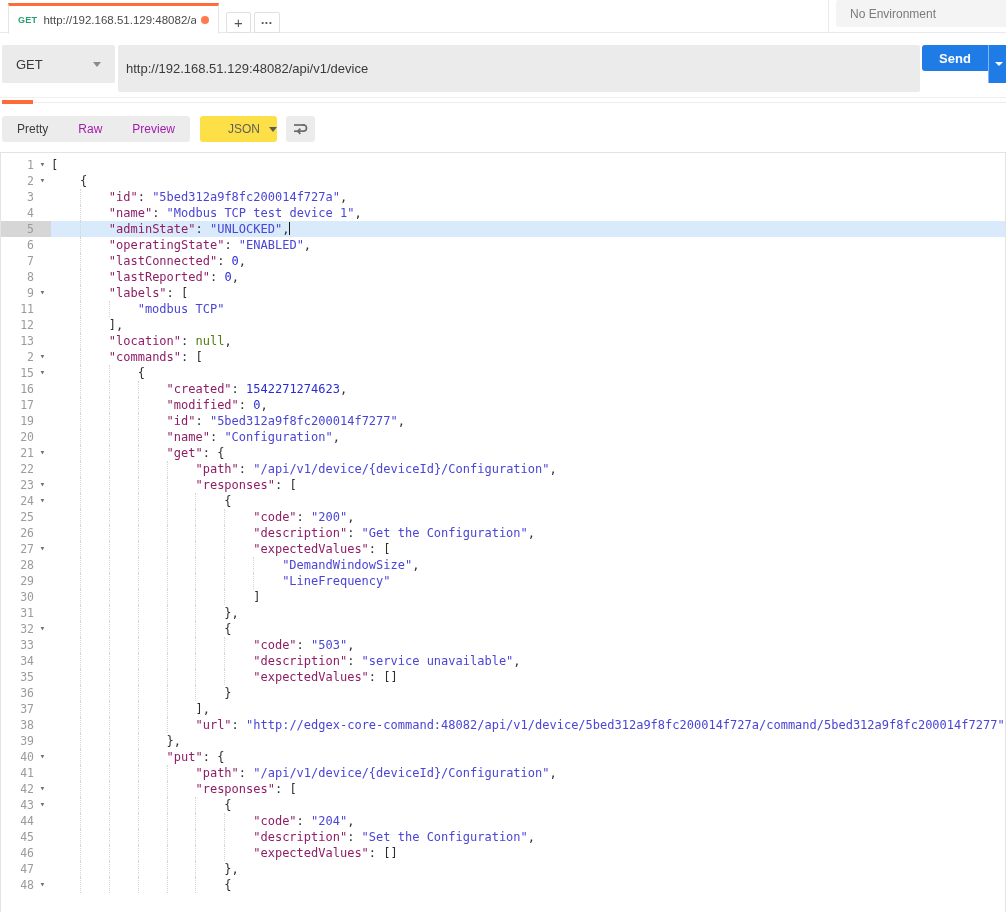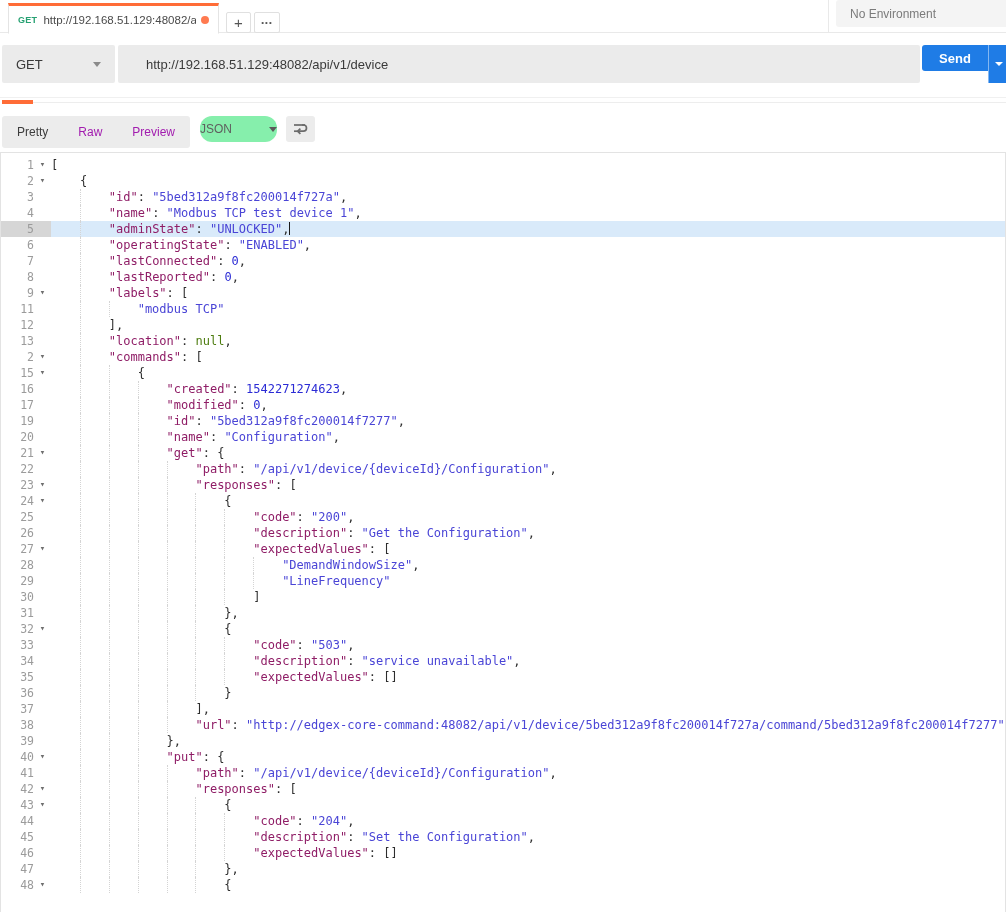--- a/index.html
+++ b/index.html
@@ -19,38 +19,38 @@
     display:flex;align-items:center;justify-content:center;color:#555;background:#fff;}
   .newtab{left:226px;width:25px;font-size:15px;font-weight:400;padding-bottom:1px;}
   .moretabs{left:254px;width:26px;font-size:8px;letter-spacing:1px;}
   .env-sep{position:absolute;left:828px;top:0;height:33px;width:0;border-left:1px solid #e9e9e9;}
   .env-select{position:absolute;left:836px;top:0;width:178px;height:27px;background:#f4f4f4;border-radius:3px;
     display:flex;align-items:center;padding-left:14px;font-size:12px;color:#7b7b7b;box-sizing:border-box;}
   
   .method-select{position:absolute;left:2px;top:45px;width:113px;height:38px;background:#ebebeb;border-radius:2px;
     display:flex;align-items:center;padding:0 14px;font-size:13px;color:#3a3a3a;box-sizing:border-box;justify-content:space-between;}
   .caret{width:0;height:0;border-left:4.5px solid transparent;border-right:4.5px solid transparent;border-top:5px solid #8a8a8a;}
-  .url-input{position:absolute;left:118px;top:45px;width:802px;height:38px;background:#ebebeb;border:none;border-radius:2px;
-    padding:0 28px;font-size:13px;color:#3a3a3a;box-sizing:border-box;font-family:"Liberation Sans",sans-serif;outline:none;}
+  .url-input{position:absolute;left:118px;top:45px;width:802px;height:47px;background:#ebebeb;border:none;border-radius:2px;
+    padding:0 8px;font-size:13px;color:#3a3a3a;box-sizing:border-box;font-family:"Liberation Sans",sans-serif;outline:none;}
   .send-group{position:absolute;left:922px;top:45px;height:38px;display:flex;}
   .send-btn{width:66px;height:26px;background:#1f7ce6;color:#fff;font-size:13px;font-weight:bold;border:none;
     border-radius:3px 0 0 3px;display:flex;align-items:center;justify-content:center;font-family:inherit;}
   .send-caret{width:20px;height:38px;background:#1f7ce6;border-left:1px solid rgba(255,255,255,.45);border-radius:0 3px 3px 0;
     display:flex;align-items:center;justify-content:center;}
   .send-caret i{width:0;height:0;border-left:4px solid transparent;border-right:4px solid transparent;border-top:4.5px solid #fff;}
   
   .req-divider{position:absolute;top:97px;left:0;width:1006px;height:1px;background:#f0f0f0;}
   .underline-track{position:absolute;top:102px;left:33px;width:973px;height:1px;background:#ededed;}
   .body-underline{position:absolute;top:100px;left:2px;width:31px;height:4px;background:#ff6c37;}
   
-  .seg-group{position:absolute;left:2px;top:116px;height:32px;background:#ececec;border-radius:3px;display:flex;align-items:center;}
+  .seg-group{position:absolute;left:2px;top:116px;height:26px;background:#ececec;border-radius:3px;display:flex;align-items:center;}
   .seg-item{padding:0 15px;font-size:12px;color:#a21caf;line-height:26px;}
   .seg-item.active{color:#3c3c3c;}
-  .format-select{position:absolute;left:200px;top:116px;width:77px;height:26px;background:#86efac;border-radius:12px;
-    display:flex;align-items:center;justify-content:space-between;gap:9px;font-size:12px;color:#5f5f5f;}
+  .format-select{position:absolute;left:200px;top:116px;width:77px;height:26px;background:#fde047;border-radius:3px;
+    display:flex;align-items:center;justify-content:flex-end;gap:9px;font-size:12px;color:#5f5f5f;}
   .format-select .caret{border-top-color:#5a5a5a;}
   .wrap-btn{position:absolute;left:286px;top:116px;width:29px;height:26px;background:#ececec;border-radius:3px;
     display:flex;align-items:center;justify-content:center;}
   
   .code-panel{position:absolute;top:152px;left:0;width:1006px;bottom:0;background:#fff;
     border:1px solid #e3e3e3;border-bottom:none;box-sizing:border-box;overflow:hidden;padding-top:4px;}
   .code-row{display:flex;height:16px;font-family:"DejaVu Sans Mono",monospace;font-size:12px;line-height:16px;}
   .gutter{flex:none;width:50px;display:flex;}
   .lnum{width:33px;text-align:right;color:#9b9b9b;font-size:11.5px;}
   .fold{width:17px;text-align:center;color:#6e6e6e;font-size:9px;line-height:15px;}

